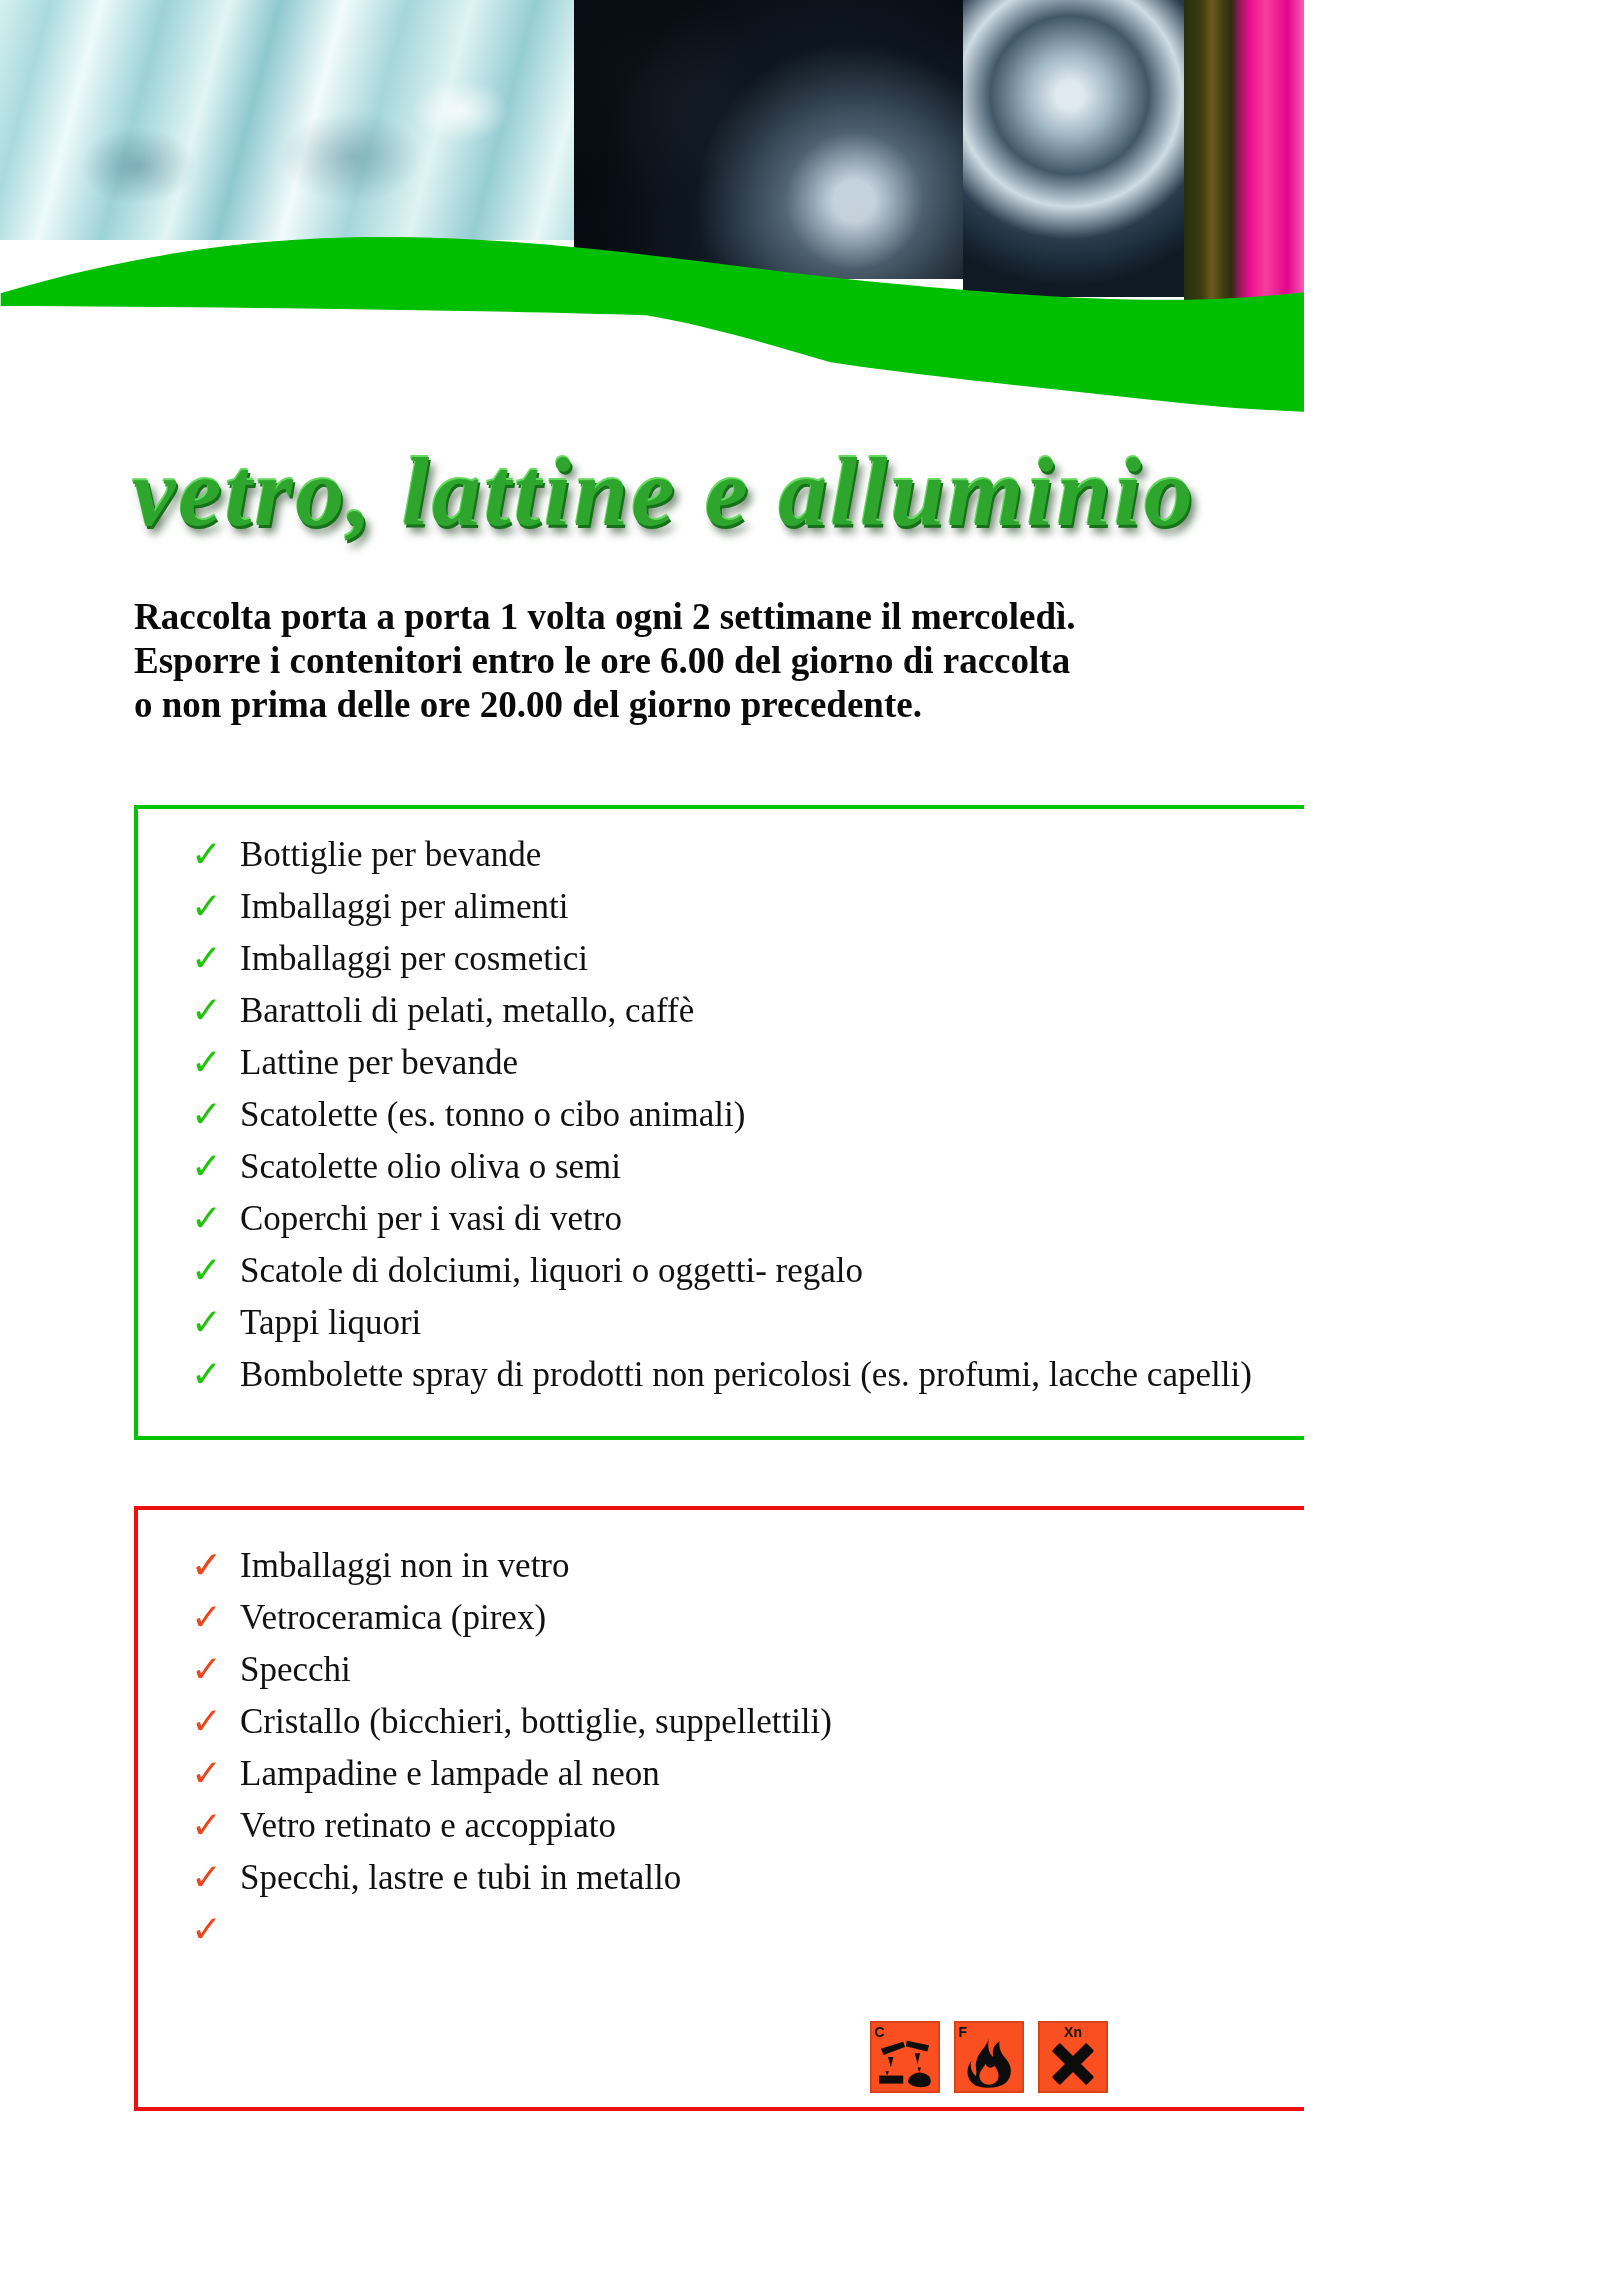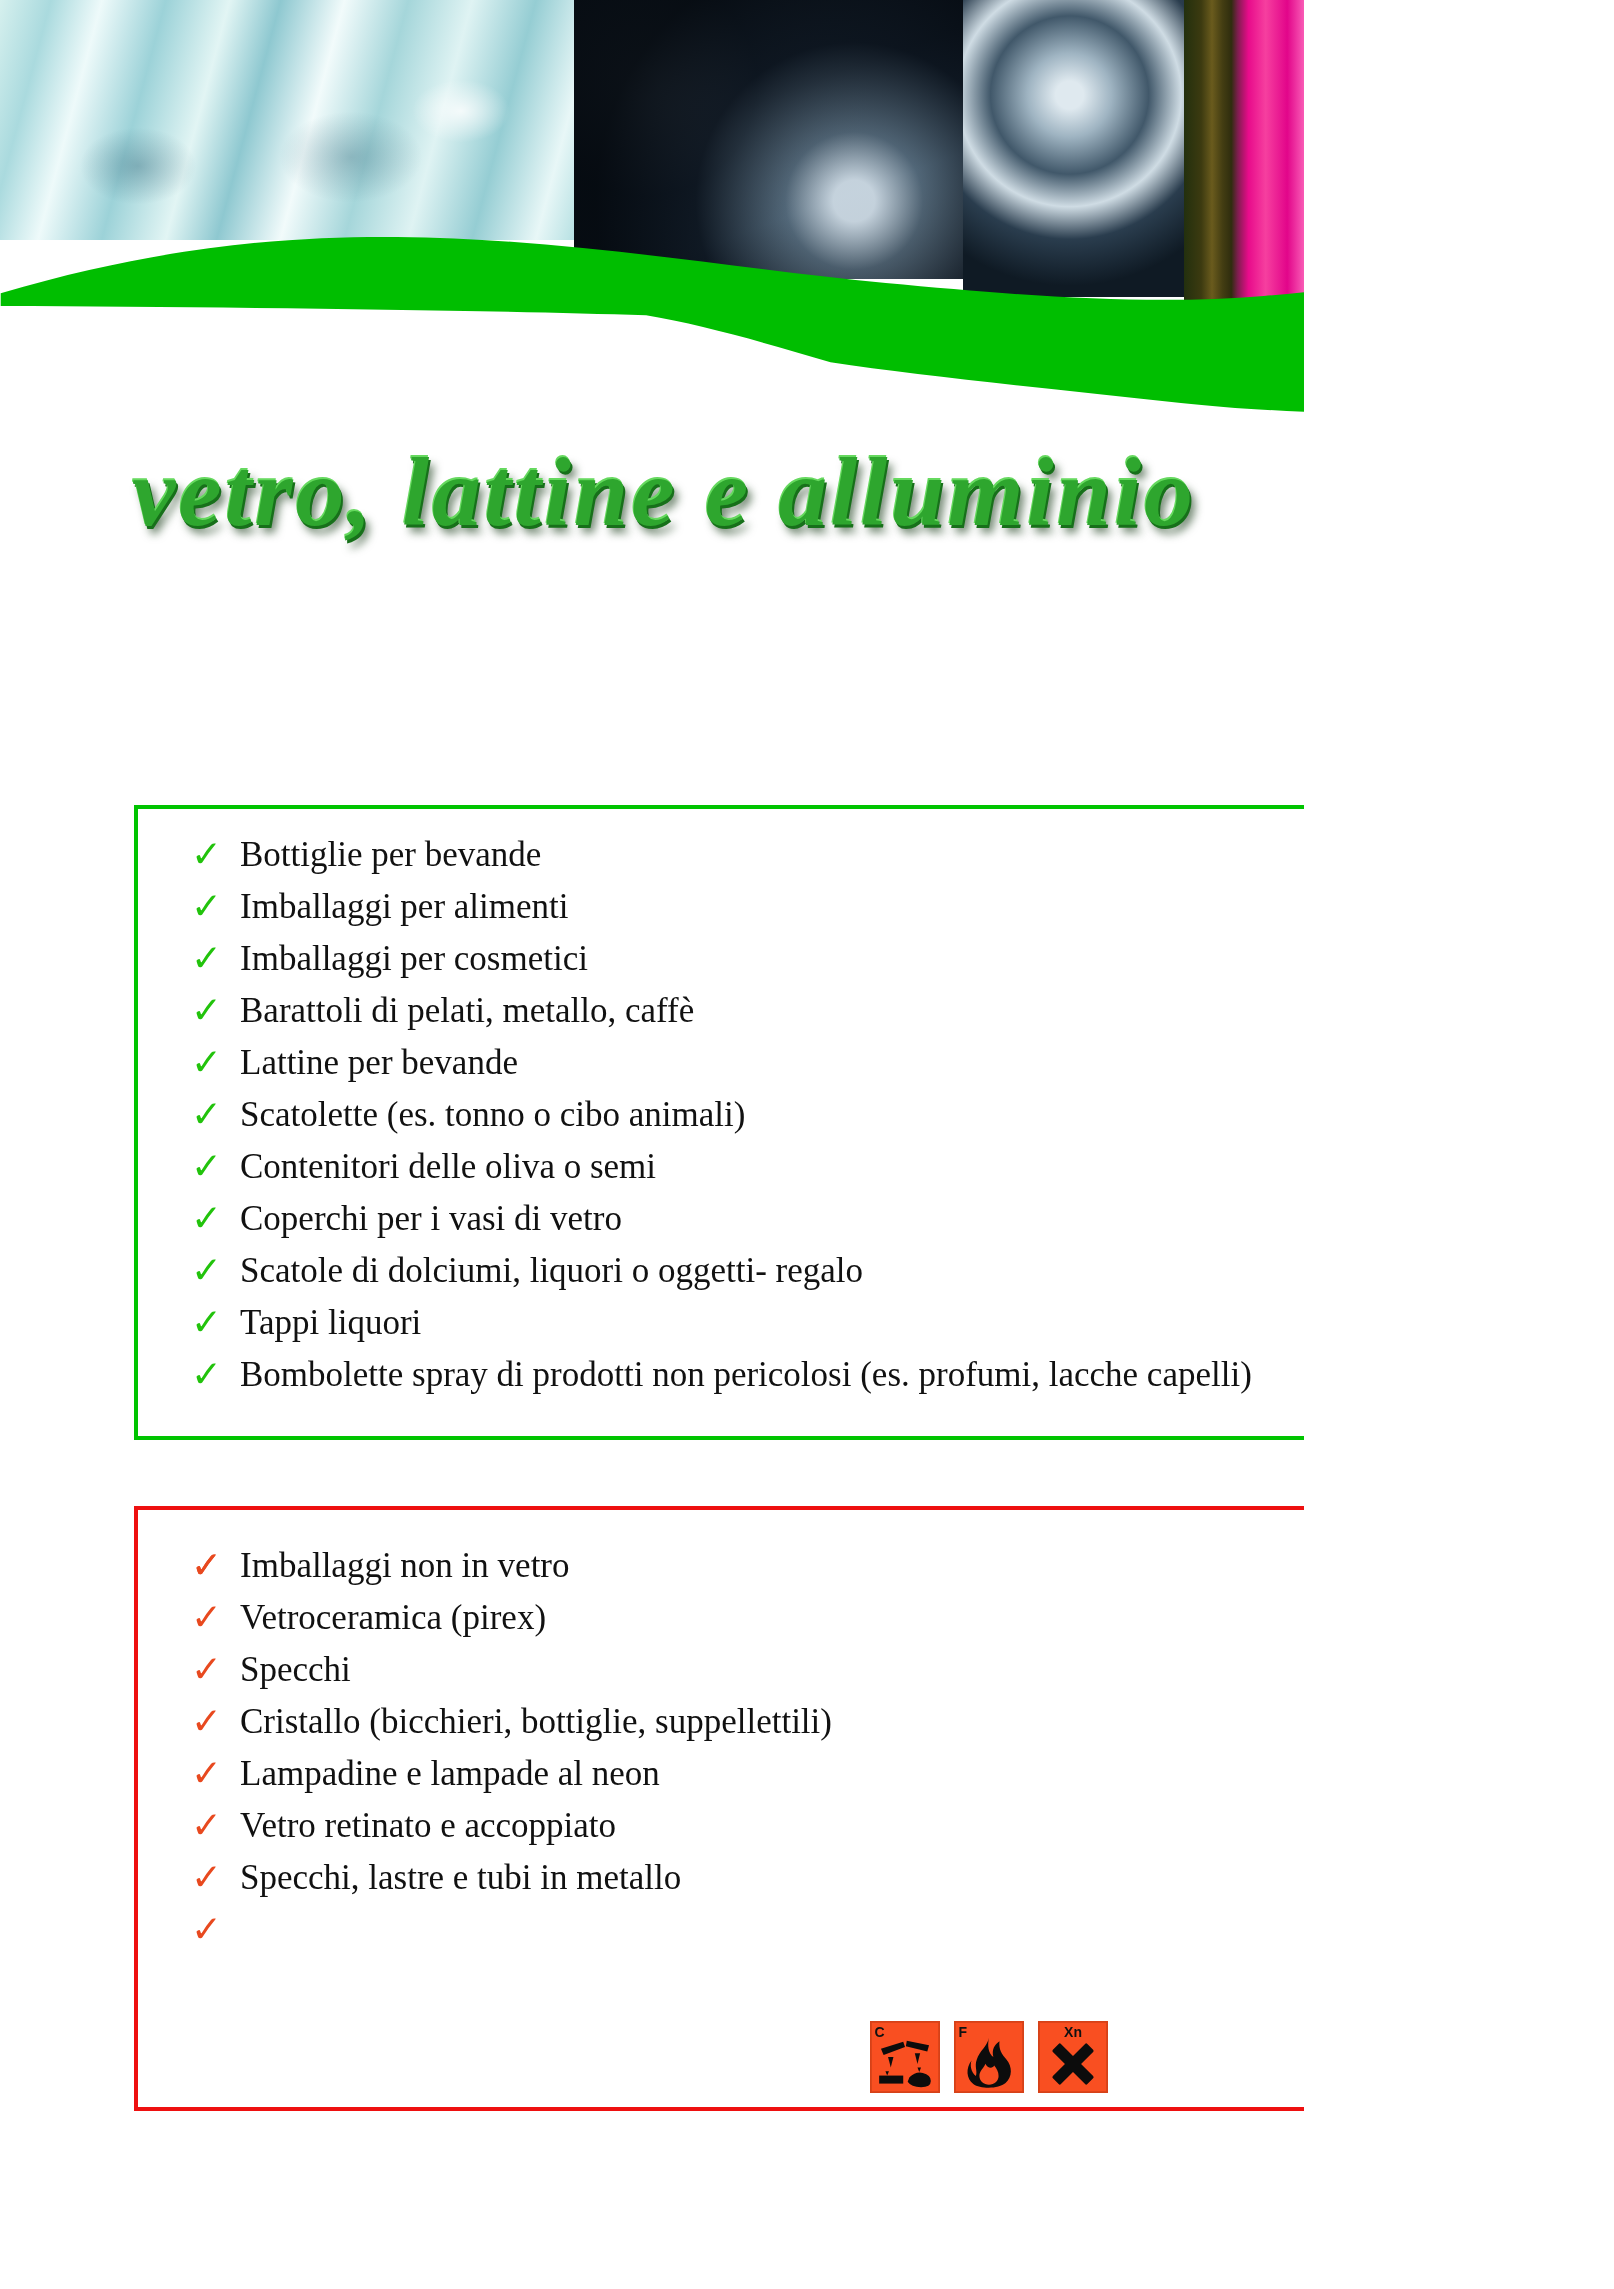--- a/index.html
+++ b/index.html
@@ -95,20 +95,26 @@
 
   <svg id="wave-svg" width="1614" height="461" viewBox="0 0 1749 500">
     <path d="M0,318 C180,265 320,256 430,257 C620,259 800,292 960,307
              C1120,322 1250,331 1370,321 C1500,310 1640,286 1749,267
              L1749,452 C1520,452 1380,448 1280,437 C1140,422 1000,408 900,393
              C830,372 760,352 700,342 C520,336 240,333 0,332 Z" fill="#00be00"></path>
   </svg>
 
   <div id="page-title">vetro, lattine e alluminio</div>
 
+  <div id="intro">
+
+  <div class="intro-line">Raccolta porta a porta 1 volta ogni 2 settimane il mercoledì.</div>
+      <div class="intro-line">Esporre i contenitori entro le ore 6.00 del giorno di raccolta</div>
+      <div class="intro-line">o non prima delle ore 20.00 del giorno precedente.</div>
+    </div>
 
   <div class="rule-box" id="allowed-box">
     <ul class="item-list">
 
         <li>
           <span class="check">✓</span>
           <span class="item-text">Bottiglie per bevande</span>
         </li>
 
         <li>
@@ -131,21 +137,21 @@
           <span class="item-text">Lattine per bevande</span>
         </li>
 
         <li>
           <span class="check">✓</span>
           <span class="item-text">Scatolette (es. tonno o cibo animali)</span>
         </li>
 
         <li>
           <span class="check">✓</span>
-          <span class="item-text">Contenitori delle oliva o semi</span>
+          <span class="item-text">Scatolette olio oliva o semi</span>
         </li>
 
         <li>
           <span class="check">✓</span>
           <span class="item-text">Coperchi per i vasi di vetro</span>
         </li>
 
         <li>
           <span class="check">✓</span>
           <span class="item-text">Scatole di dolciumi, liquori o oggetti- regalo</span>

